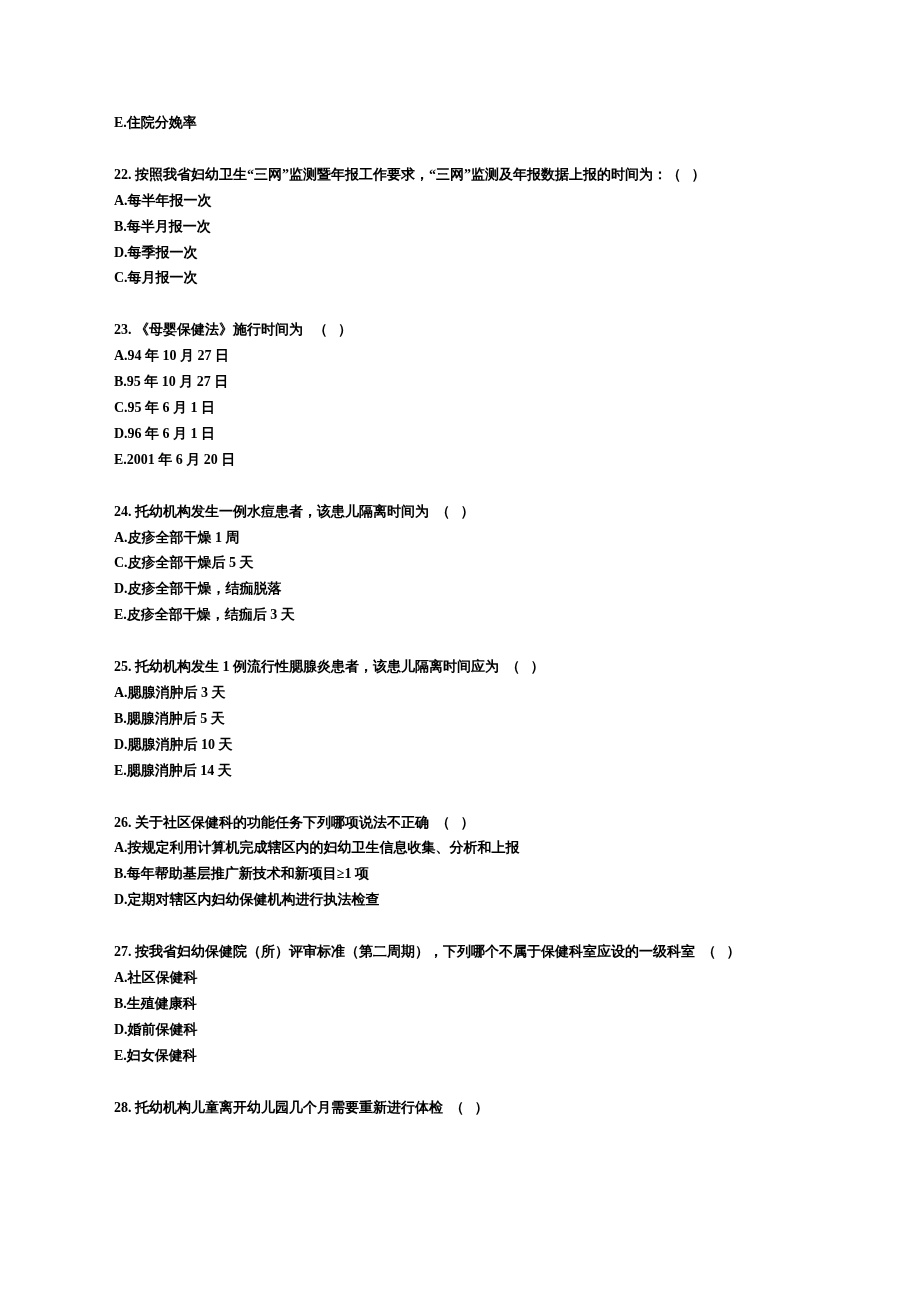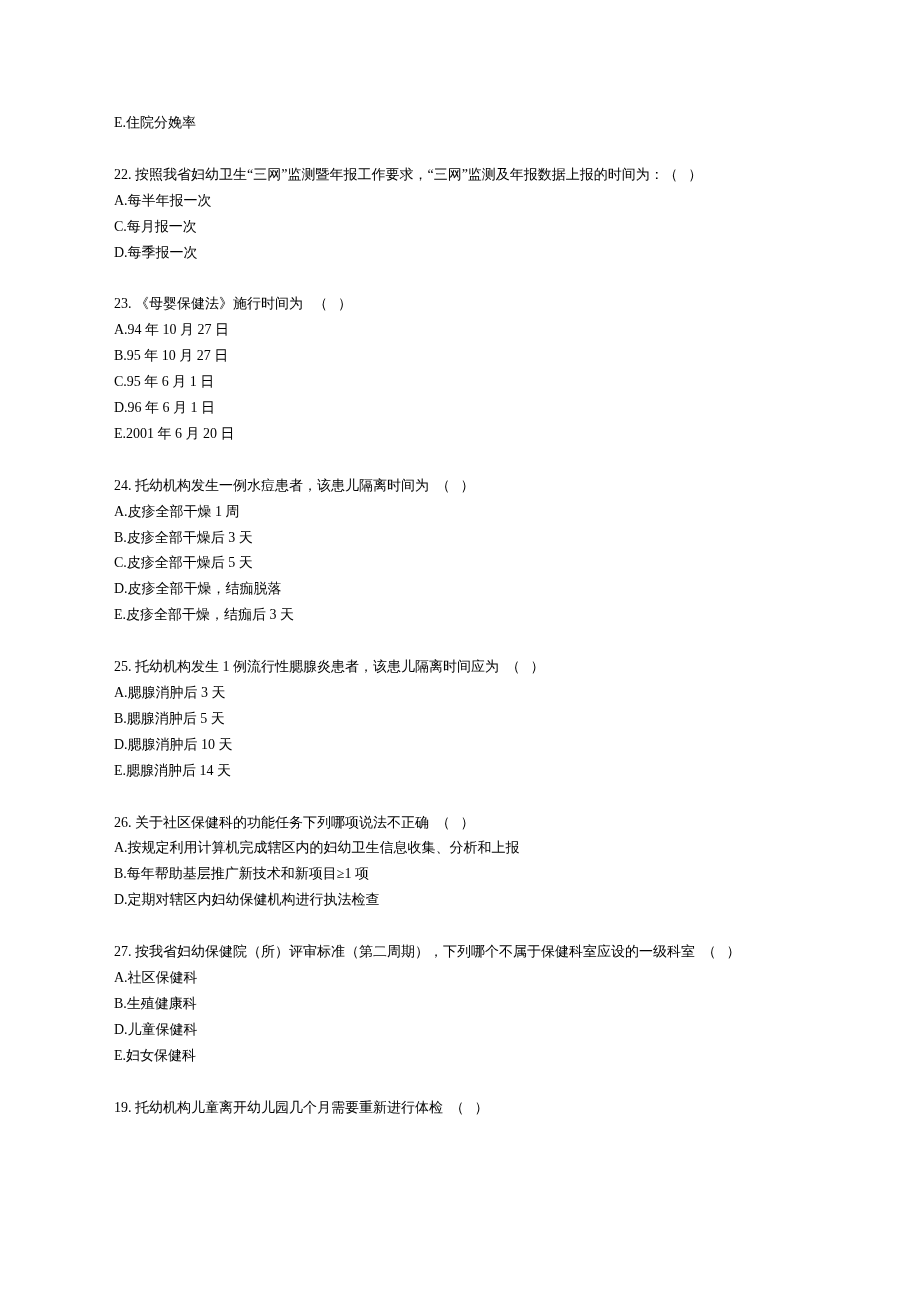--- a/index.html
+++ b/index.html
@@ -11,58 +11,59 @@
     color: #000000;
     line-height: 1.85;
     width: 920px;
     box-sizing: border-box;
   }
   .page {
     padding: 110px 114px 60px 114px;
   }
   .line {
     white-space: pre-wrap;
+    font-weight: bold;
   }
 </style>
 </head>
 <body>
 
 <div class="page" id="content-root">
 <div class="line">E.住院分娩率</div>
     <div style="height: 26px;"></div>
     <div class="line">22. 按照我省妇幼卫生“三网”监测暨年报工作要求，“三网”监测及年报数据上报的时间为：（   ）</div>
     <div class="line">A.每半年报一次</div>
+    <div class="line">B.每半月报一次</div>
+    <div class="line">D.每季报一次</div>
     <div class="line">C.每月报一次</div>
-    <div class="line">D.每季报一次</div>
     <div style="height: 26px;"></div>
     <div class="line">23. 《母婴保健法》施行时间为   （   ）</div>
     <div class="line">A.94 年 10 月 27 日</div>
     <div class="line">B.95 年 10 月 27 日</div>
     <div class="line">C.95 年 6 月 1 日</div>
     <div class="line">D.96 年 6 月 1 日</div>
     <div class="line">E.2001 年 6 月 20 日</div>
     <div style="height: 26px;"></div>
     <div class="line">24. 托幼机构发生一例水痘患者，该患儿隔离时间为  （   ）</div>
     <div class="line">A.皮疹全部干燥 1 周</div>
-    <div class="line">B.皮疹全部干燥后 3 天</div>
     <div class="line">C.皮疹全部干燥后 5 天</div>
     <div class="line">D.皮疹全部干燥，结痂脱落</div>
     <div class="line">E.皮疹全部干燥，结痂后 3 天</div>
     <div style="height: 26px;"></div>
     <div class="line">25. 托幼机构发生 1 例流行性腮腺炎患者，该患儿隔离时间应为  （   ）</div>
     <div class="line">A.腮腺消肿后 3 天</div>
     <div class="line">B.腮腺消肿后 5 天</div>
     <div class="line">D.腮腺消肿后 10 天</div>
     <div class="line">E.腮腺消肿后 14 天</div>
     <div style="height: 26px;"></div>
     <div class="line">26. 关于社区保健科的功能任务下列哪项说法不正确  （   ）</div>
     <div class="line">A.按规定利用计算机完成辖区内的妇幼卫生信息收集、分析和上报</div>
     <div class="line">B.每年帮助基层推广新技术和新项目≥1 项</div>
     <div class="line">D.定期对辖区内妇幼保健机构进行执法检查</div>
     <div style="height: 26px;"></div>
     <div class="line">27. 按我省妇幼保健院（所）评审标准（第二周期），下列哪个不属于保健科室应设的一级科室  （   ）</div>
     <div class="line">A.社区保健科</div>
     <div class="line">B.生殖健康科</div>
-    <div class="line">D.儿童保健科</div>
+    <div class="line">D.婚前保健科</div>
     <div class="line">E.妇女保健科</div>
     <div style="height: 26px;"></div>
-    <div class="line">19. 托幼机构儿童离开幼儿园几个月需要重新进行体检  （   ）</div>
+    <div class="line">28. 托幼机构儿童离开幼儿园几个月需要重新进行体检  （   ）</div>
   </div>
 
 </body></html>

